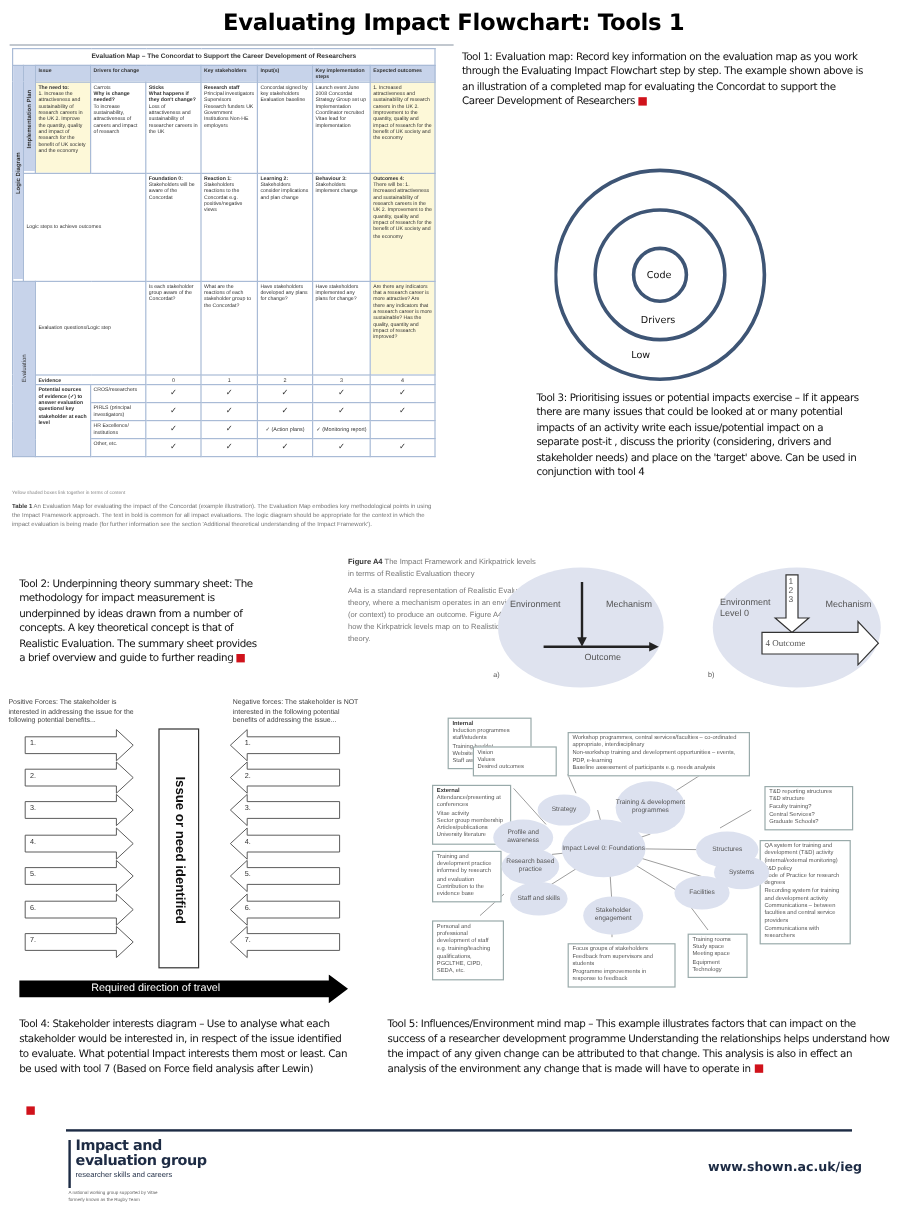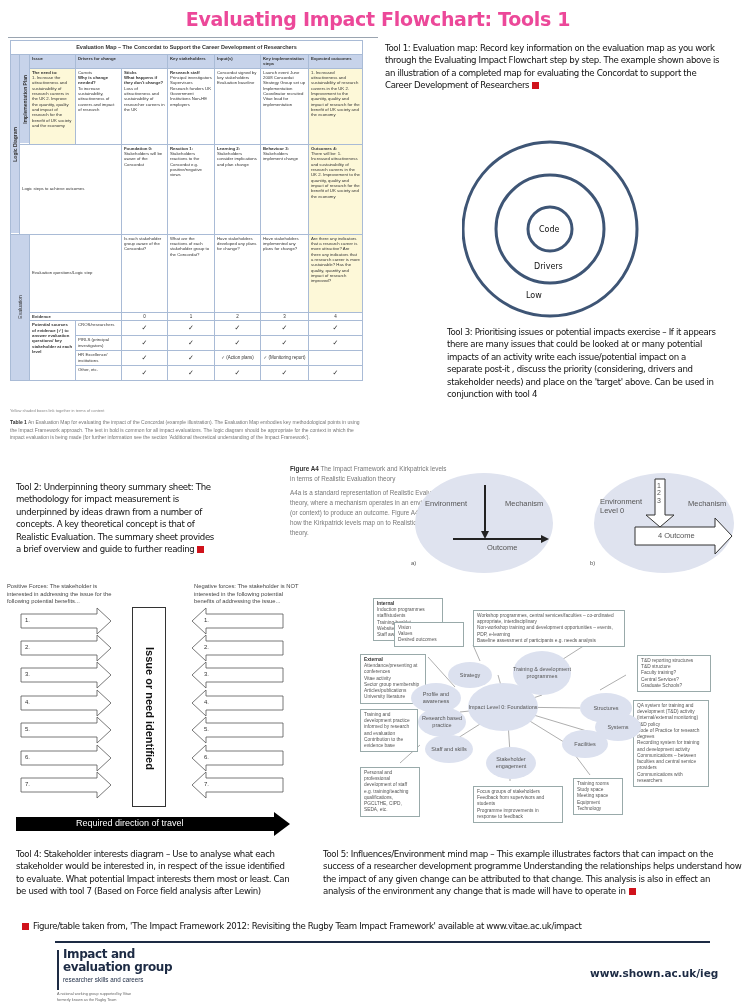--- a/index.html
+++ b/index.html
@@ -1,18 +1,18 @@
 <!DOCTYPE html>
 <html><head>
 <meta charset="utf-8">
 <style>
   * { box-sizing: border-box; margin: 0; padding: 0; }
   body { width: 756px; height: 1008px; background: #fff; font-family: "Liberation Sans", sans-serif; color: #111; position: relative; overflow: hidden; }
   .abs { position: absolute; }
-  .title { left: 0; top: 8px; width: 756px; text-align: center; font-size: 19px; font-weight: bold; color: #ec4899; font-family: "DejaVu Sans", sans-serif; letter-spacing: -0.3px; }
+  .title { left: 0; top: 8px; width: 756px; text-align: center; font-size: 19px; font-weight: bold; color: #000000; font-family: "DejaVu Sans", sans-serif; letter-spacing: -0.3px; }
   .title-rule { left: 8px; top: 37px; width: 370px; height: 1px; background: #9aa4b0; }
 
   
   .emap { left: 10px; top: 40px; width: 352px; }
   .emap table { border-collapse: collapse; width: 100%; table-layout: fixed; font-size: 4.3px; line-height: 1.25; color: #333; }
   .emap td { border: 1px solid #a9bbd6; padding: 1px 2px; vertical-align: top; background: #fff; }
   .emap .hdr td { background: #c7d3ea; font-weight: bold; color: #333; }
   .emap .maphead { text-align: center; font-size: 5.5px; font-weight: bold; padding: 3px; }
   .emap .side { background: #c7d3ea; writing-mode: vertical-rl; transform: rotate(180deg); text-align: center; font-size: 5px; vertical-align: middle; }
   .emap .yel { background: #fdf8d8; }
@@ -232,21 +232,21 @@
   <div class="elabel" style="left:98px;top:34px;">Mechanism</div>
   <svg class="abs" style="left:0;top:0;" width="165" height="115">
     <polygon points="65,14 75,14 75,50 84,50 70,62 56,50 65,50" fill="#fff" stroke="#333" stroke-width="1"></polygon>
     <polygon points="45,62 125,62 125,53 142,71 125,89 125,80 45,80" fill="#fff" stroke="#333" stroke-width="1"></polygon>
   </svg>
   <div class="elabel" style="left:67px;top:17px;line-height:1.05;font-size:7px;">
       <div>1</div>
       <div>2</div>
       <div>3</div>
     </div>
-  <div class="elabel" style="left:68px;top:66px;">4  Outcome</div>
+  <div class="elabel" style="left:48px;top:66px;font-family:Liberation Serif, serif;">4  Outcome</div>
   <div class="elabel" style="left:0px;top:95px;font-size:6px;">b)</div>
 </div>
 
 <div class="abs ff-note" style="left:7px;top:583px;width:110px;">Positive Forces: The stakeholder is interested in addressing the issue for the following potential benefits...</div>
 <div class="abs ff-note" style="left:194px;top:583px;width:105px;">Negative forces: The stakeholder is NOT interested in the following potential benefits of addressing the issue...</div>
 
 <div class="abs" style="left:0;top:0;width:300px;height:840px;pointer-events:none;">
   <svg class="abs" style="left:0;top:0;" width="300" height="840">
     <g fill="#fff" stroke="#555" stroke-width="0.8">
       <polygon points="21,614 97,614 97,608 111,621 97,634 97,628 21,628"></polygon>
@@ -374,21 +374,21 @@
   <div class="bubble" style="left:118px;top:112px;width:48px;height:30px;">Research based practice</div>
   <div class="bubble" style="left:295px;top:118px;width:46px;height:28px;">Systems</div>
   <div class="bubble" style="left:125px;top:140px;width:48px;height:28px;">Staff and skills</div>
   <div class="bubble" style="left:262px;top:135px;width:46px;height:28px;">Facilities</div>
   <div class="bubble" style="left:186px;top:152px;width:50px;height:32px;">Stakeholder engagement</div>
 </div>
 
 <div class="abs tool-text" style="left:16px;top:848px;width:275px;">Tool 4: Stakeholder interests diagram – Use to analyse what each stakeholder would be interested in, in respect of the issue identified to evaluate. What potential Impact interests them most or least. Can be used  with tool 7 (Based on Force field analysis after Lewin)</div>
 <div class="abs tool-text" style="left:323px;top:848px;width:420px;"><span>Tool 5: Influences/Environment mind map – This example illustrates factors that can impact on the success of a researcher development programme  Understanding the relationships helps understand how the impact of any given change can be attributed to that change.  This analysis is also in effect an analysis of the environment any change that is made will have to operate in</span><span class="redsq"></span></div>
 
-<div class="abs tool-text" style="left:22px;top:920px;width:720px;"><span class="redsq" style="margin:0 4px 0 0;"></span><span>Figure/table taken from, 'The Impact Framework 2012: Revisiting the Rugby Team Impact Framework' available at www.vitae.ac.uk/impact</span></div>
+<div class="abs tool-text" style="left:22px;top:920px;width:720px;"><span class="redsq" style="margin:0 4px 0 0;"></span></div>
 
 <div class="abs footer-rule"></div>
 <div class="abs logo-bar"></div>
 <div class="abs logo-title">
     <div>Impact and</div>
     <div>evaluation group</div>
   </div>
 <div class="abs logo-sub">researcher skills and careers</div>
 <div class="abs logo-small" style="top:992px;">
     <div>A national working group supported by Vitae</div>

